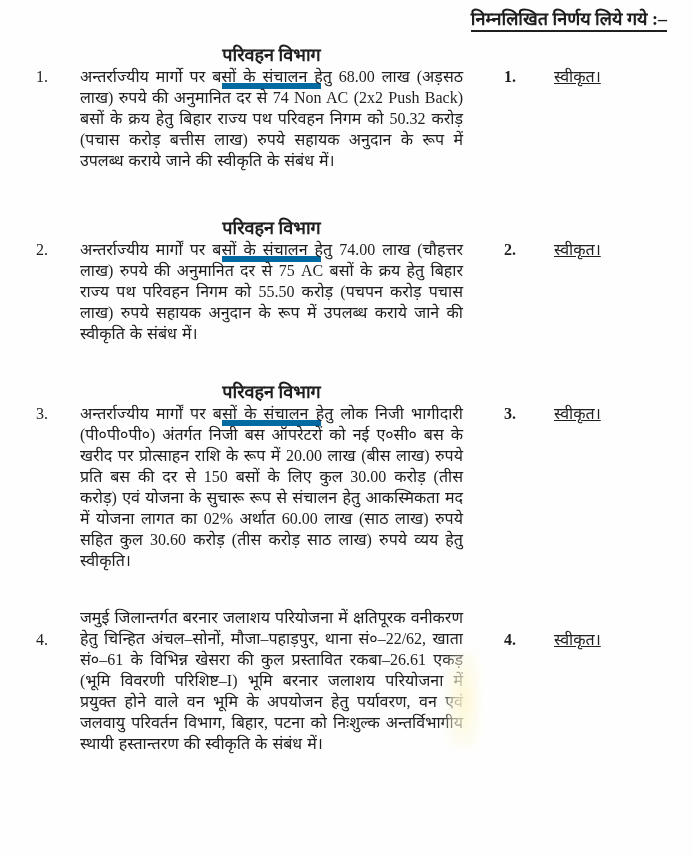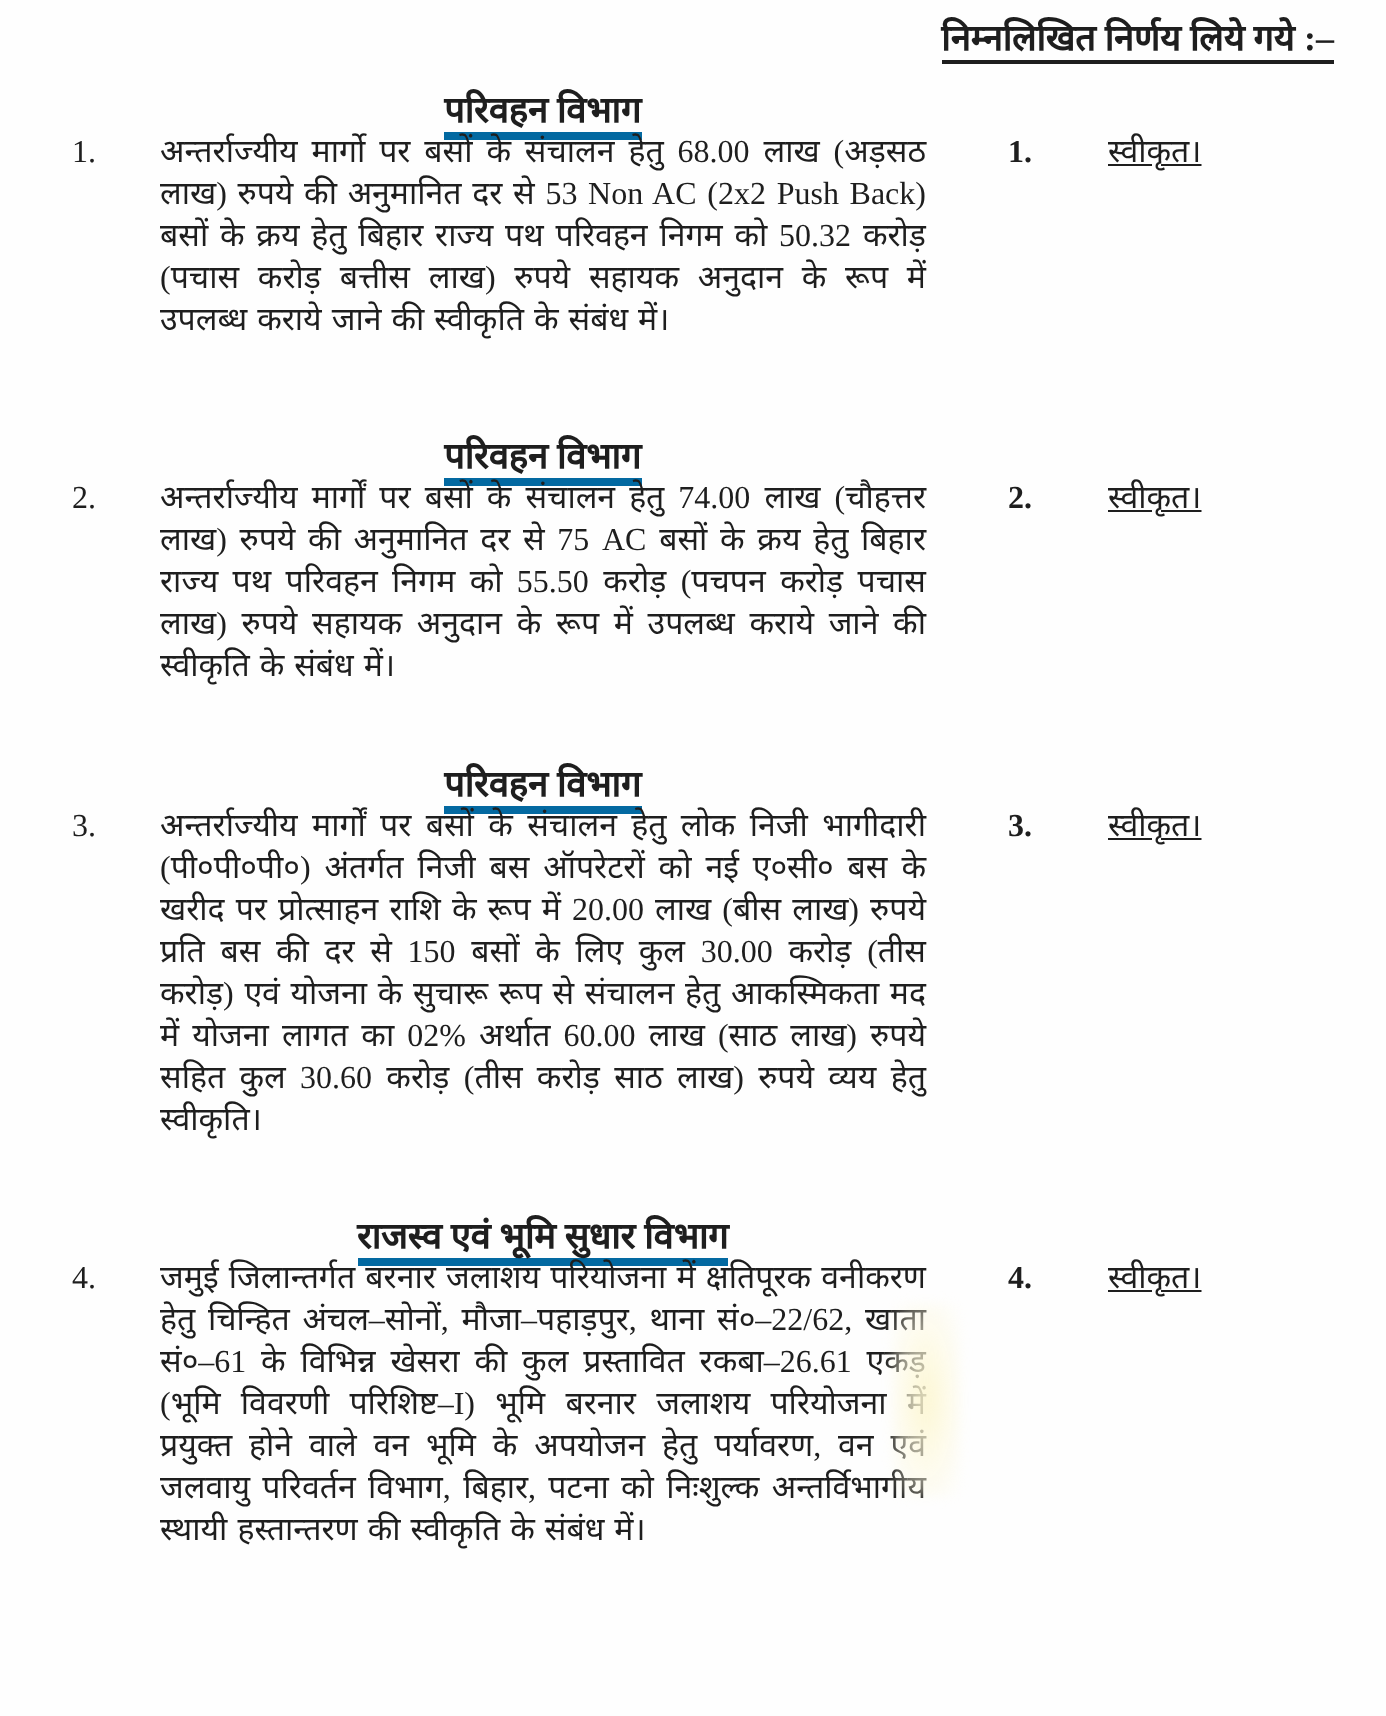--- a/index.html
+++ b/index.html
@@ -51,22 +51,22 @@
     flex-shrink: 0;
   }
   .dept-heading {
     margin: 0;
     text-align: center;
     font-size: 18px;
     font-weight: bold;
     line-height: 22px;
   }
   .dept-heading .u {
-    border-bottom: 4px solid #0369a1;
-    padding-bottom: 1px;
+    border-bottom: 6px solid #0369a1;
+    padding-bottom: 18px;
   }
   .body-text {
     margin: 0;
     font-size: 16px;
     line-height: 21px;
     text-align: justify;
     word-spacing: 1px;
   }
   .col-status {
     display: flex;
@@ -107,21 +107,21 @@
   <div class="doc-header">
     <span class="u">निम्नलिखित निर्णय लिये गये :–</span>
   </div>
 
   <section class="decision-row s0">
     <div class="col-num">1.</div>
     <div class="col-body">
       <h2 class="dept-heading">
         <span class="u">परिवहन विभाग</span>
       </h2>
-      <p class="body-text">अन्तर्राज्यीय मार्गो पर बसों के संचालन हेतु 68.00 लाख (अड़सठ लाख) रुपये की अनुमानित दर से 53 Non AC (2x2 Push Back) बसों के क्रय हेतु बिहार राज्य पथ परिवहन निगम को 50.32 करोड़ (पचास करोड़ बत्तीस लाख) रुपये सहायक अनुदान के रूप में उपलब्ध कराये जाने की स्वीकृति के संबंध में।</p>
+      <p class="body-text">अन्तर्राज्यीय मार्गो पर बसों के संचालन हेतु 68.00 लाख (अड़सठ लाख) रुपये की अनुमानित दर से 74 Non AC (2x2 Push Back) बसों के क्रय हेतु बिहार राज्य पथ परिवहन निगम को 50.32 करोड़ (पचास करोड़ बत्तीस लाख) रुपये सहायक अनुदान के रूप में उपलब्ध कराये जाने की स्वीकृति के संबंध में।</p>
     </div>
     <div class="col-status">
       <span class="status-num">1.</span>
       <span class="status-label">स्वीकृत।</span>
     </div>
   </section>
 
   <section class="decision-row s1">
     <div class="col-num">2.</div>
     <div class="col-body">
@@ -146,23 +146,20 @@
     </div>
     <div class="col-status">
       <span class="status-num">3.</span>
       <span class="status-label">स्वीकृत।</span>
     </div>
   </section>
 
   <section class="decision-row s3">
     <div class="col-num">4.</div>
     <div class="col-body">
-      <h2 class="dept-heading">
-        <span class="u">राजस्व एवं भूमि सुधार विभाग</span>
-      </h2>
       <p class="body-text">जमुई जिलान्तर्गत बरनार जलाशय परियोजना में क्षतिपूरक वनीकरण हेतु चिन्हित अंचल–सोनों, मौजा–पहाड़पुर, थाना सं०–22/62, खाता सं०–61 के विभिन्न खेसरा की कुल प्रस्तावित रकबा–26.61 एकड़ (भूमि विवरणी परिशिष्ट–I) भूमि बरनार जलाशय परियोजना में प्रयुक्त होने वाले वन भूमि के अपयोजन हेतु पर्यावरण, वन एवं जलवायु परिवर्तन विभाग, बिहार, पटना को निःशुल्क अन्तर्विभागीय स्थायी हस्तान्तरण की स्वीकृति के संबंध में।</p>
     </div>
     <div class="col-status">
       <span class="status-num">4.</span>
       <span class="status-label">स्वीकृत।</span>
     </div>
   </section>
 
   <div class="scan-smudge"></div>
 </div>

